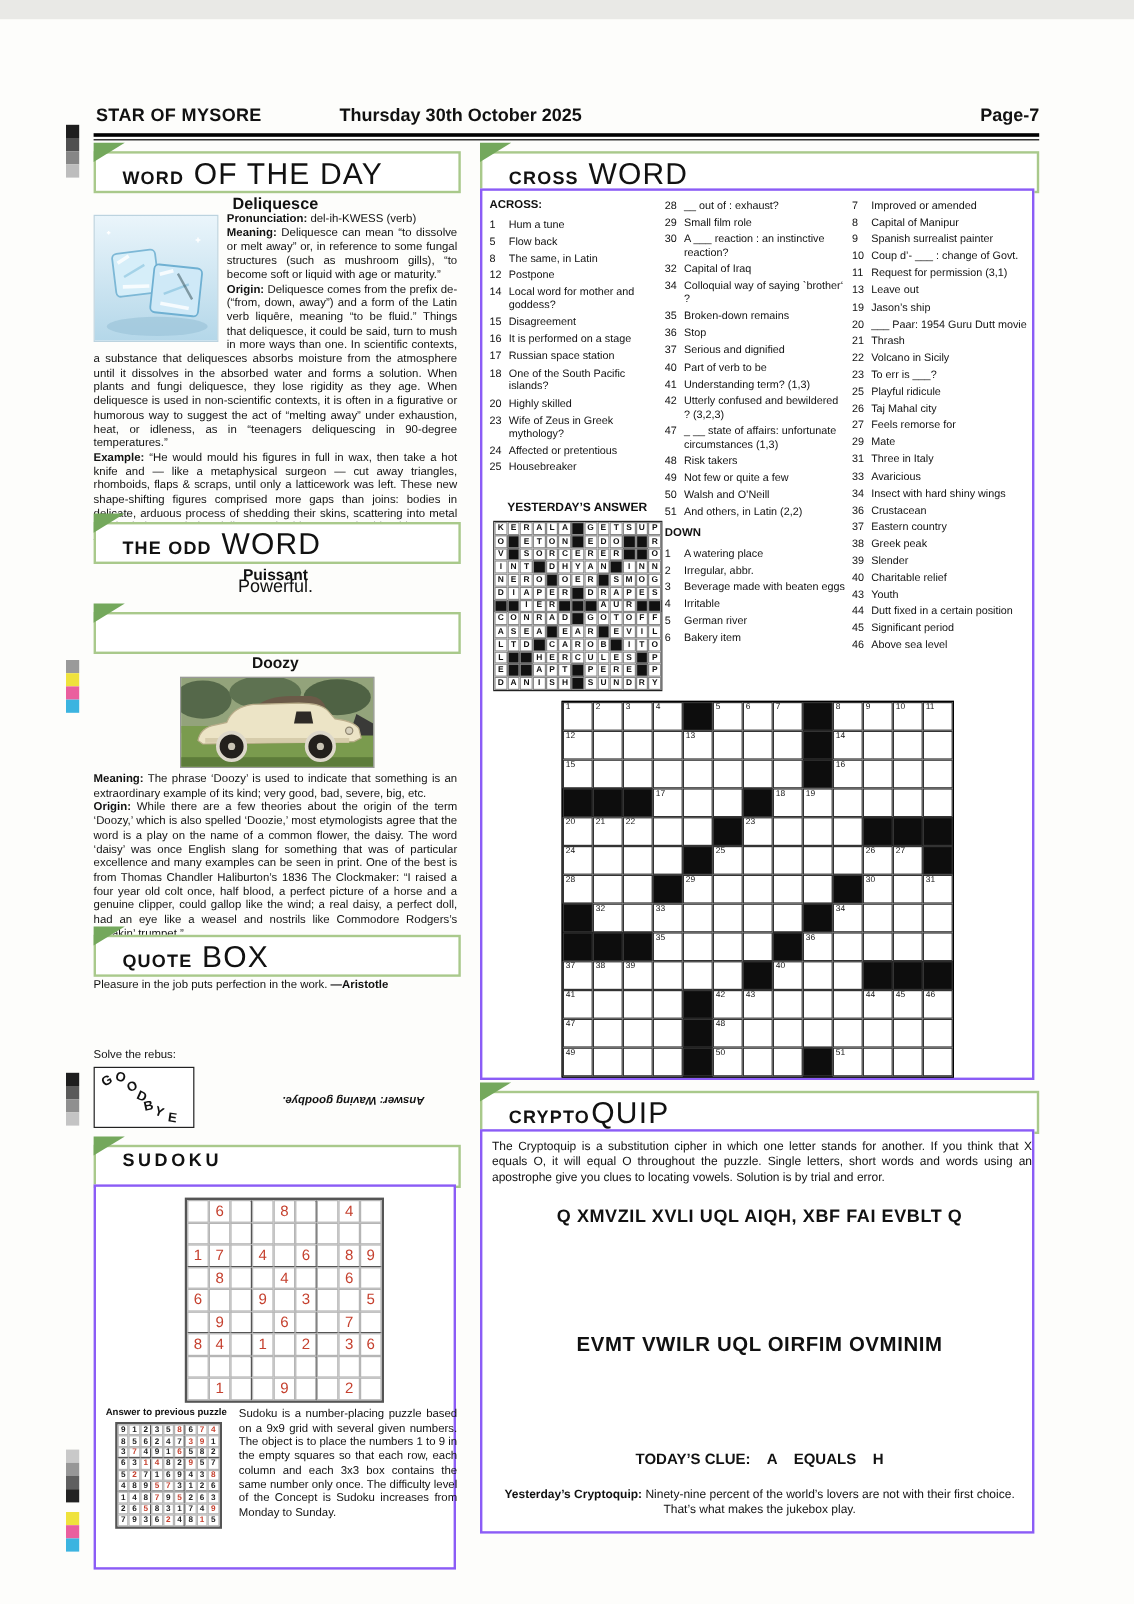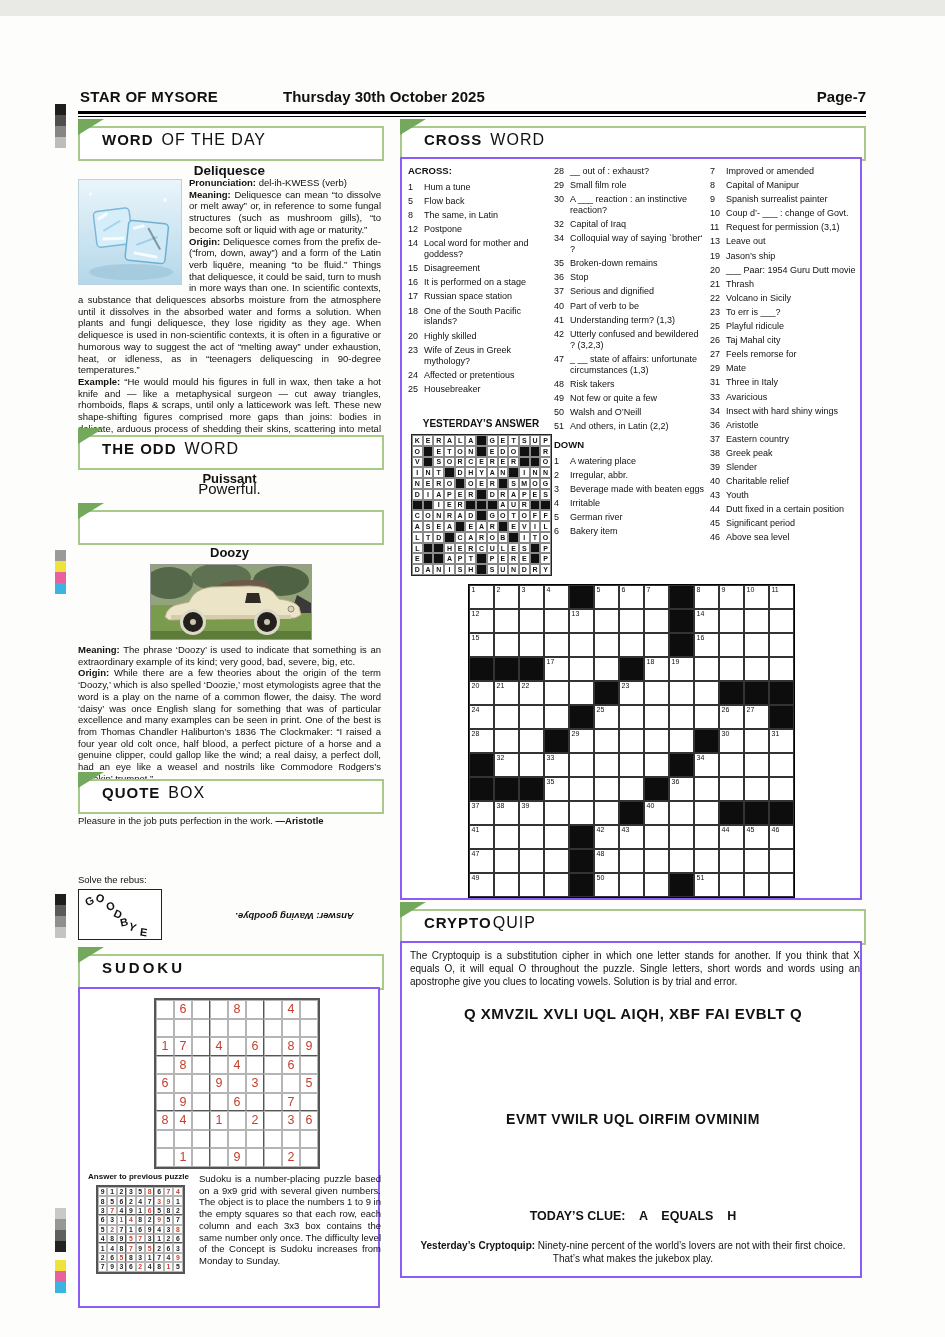--- a/index.html
+++ b/index.html
@@ -13,21 +13,21 @@
   .rule-thick{position:absolute;left:78px;top:95px;width:788px;height:3px;background:#000;}
   .rule-thin{position:absolute;left:78px;top:100px;width:788px;height:1px;background:#000;}
   
   .reg{position:absolute;left:55px;width:11px;height:11px;}
   
   .hdrbox{position:absolute;background:#fff;border:2px solid #a9c98b;}
   .tri{position:absolute;top:-9px;left:-2px;width:0;height:0;
        border-top:16px solid #74a85c;border-right:26px solid transparent;}
   .hb-inner{padding:3px 0 0 22px;white-space:nowrap;}
   .hb-bold{font-weight:bold;font-size:15px;letter-spacing:1px;}
-  .hb-light{font-size:16px;font-weight:400;letter-spacing:1px;margin-left:8px;}
+  .hb-light{font-size:25px;font-weight:400;letter-spacing:1px;margin-left:8px;}
   .contentbox{position:absolute;border:2px solid #8b5cf6;background:#fff;box-sizing:border-box;}
   
   .bodytext{font-size:9.5px;line-height:11.7px;text-align:justify;}
   .bodytext b{font-weight:bold;}
   .centerbold{font-weight:bold;text-align:center;}
   
   .wod-body{position:absolute;left:78px;top:161px;width:303px;}
   .ice-img{float:left;width:102px;height:104px;margin:2px 7px 3px 0;border:1px solid #bcd3df;}
   
   .car-img{position:absolute;left:150px;top:548px;width:160px;height:74px;border:1px solid #999;background:#b7c4a4;}
@@ -63,21 +63,21 @@
   .scell.br{border-right:1.6px solid #555;}
   .scell.bb{border-bottom:1.6px solid #555;}
   #sudoku-ans{position:absolute;left:16px;top:196px;grid-template-columns:repeat(9,9.4px);grid-auto-rows:9.4px;}
   #sudoku-ans .scell{font-size:6.8px;font-weight:bold;color:#222;}
   #sudoku-ans .scell.red{color:#c5402e;}
   .sud-prev-label{position:absolute;left:6px;top:183px;width:105px;font-size:8px;font-weight:bold;text-align:center;}
   .sud-desc{position:absolute;left:119px;top:184px;width:182px;}
   
   .crypto-intro{position:absolute;left:8px;top:6px;width:450px;font-size:10px;line-height:13px;text-align:justify;}
   .crypto-line1{position:absolute;left:0;top:62px;width:462px;text-align:center;font-weight:bold;font-size:15px;letter-spacing:.5px;}
-  .crypto-line2{position:absolute;left:0;top:168px;width:462px;text-align:center;font-weight:bold;font-size:14px;letter-spacing:.5px;}
+  .crypto-line2{position:absolute;left:0;top:168px;width:462px;text-align:center;font-weight:bold;font-size:17px;letter-spacing:.5px;}
   .crypto-clue{position:absolute;left:0;top:266px;width:462px;text-align:center;font-weight:bold;font-size:12.5px;white-space:pre;}
   .crypto-yest{position:absolute;left:6px;top:296px;width:450px;text-align:center;font-size:10px;line-height:13px;}
   .crypto-yest b{font-weight:bold;}
 </style>
 </head>
 <body>
 
 <div class="page">
 
   <div>
@@ -610,21 +610,21 @@
         <div class="clue">
           <span class="cnum">33</span>
           <span class="ctext">Avaricious</span>
         </div>
         <div class="clue">
           <span class="cnum">34</span>
           <span class="ctext">Insect with hard shiny wings</span>
         </div>
         <div class="clue">
           <span class="cnum">36</span>
-          <span class="ctext">Aristotle</span>
+          <span class="ctext">Crustacean</span>
         </div>
         <div class="clue">
           <span class="cnum">37</span>
           <span class="ctext">Eastern country</span>
         </div>
         <div class="clue">
           <span class="cnum">38</span>
           <span class="ctext">Greek peak</span>
         </div>
         <div class="clue">

